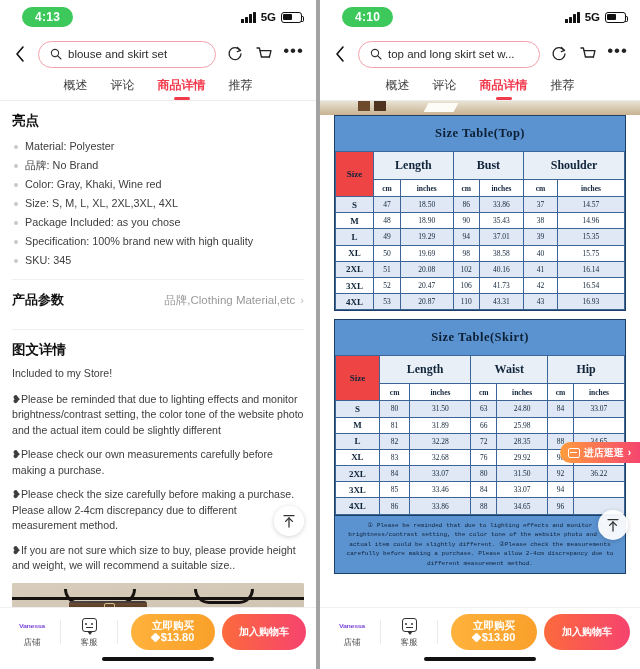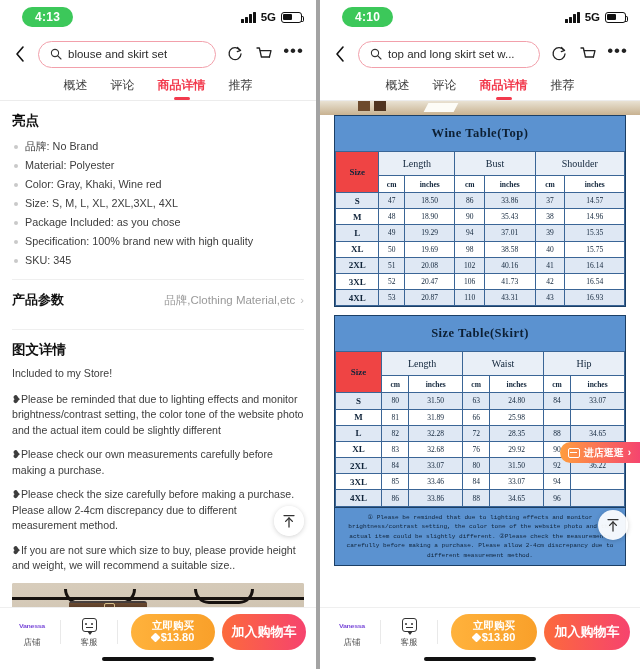--- a/index.html
+++ b/index.html
@@ -125,21 +125,21 @@
   .tblbox { margin: 0 14px; border: 1.5px solid #1b3f66; background: #eef2f8; }
   .tbl-title {
     background: #5b92d0; color: #0c1f33; font-weight: bold; font-size: 12.5px;
     text-align: center; padding: 10px 0; letter-spacing: .5px;
     font-family: "Liberation Serif", serif;
   }
   table.sz { width: 100%; border-collapse: collapse; font-family: "Liberation Serif", serif; }
   table.sz th, table.sz td {
     border: 1px solid #3a6596; text-align: center; color: #10243a;
   }
-  table.sz th.grp { font-size: 10px; font-weight: normal; padding: 6px 0; background: #e9eff7; }
+  table.sz th.grp { font-size: 12px; font-weight: bold; padding: 6px 0; background: #e9eff7; }
   table.sz th.sub { font-size: 7.5px; font-weight: bold; padding: 3.5px 0; background: #ffffff; }
   table.sz th.szc { font-size: 9px; font-weight: bold; background: #ef4444; }
   table.sz td { font-size: 7.5px; padding: 2.6px 0; }
   table.sz td.szl { font-weight: bold; font-size: 9px; }
   table.sz tbody tr:nth-child(odd) { background: #dfe8f4; }
   table.sz tbody tr:nth-child(even) { background: #ffffff; }
   .note {
     background: #5b92d0; color: #10243a; font-size: 6.1px; line-height: 9.5px;
     text-align: center; padding: 5px 8px; font-family: "Liberation Mono", monospace;
     border: 1.5px solid #1b3f66; border-top: none; margin: 0 14px;
@@ -187,21 +187,21 @@
   .svcbox::after { content: ""; position: absolute; left: 4px; bottom: -4px;
     border-left: 3px solid transparent; border-right: 3px solid transparent;
     border-top: 4px solid #333; }
   .cta { flex: 1; height: 36px; border-radius: 18px; display: flex; flex-direction: column;
     align-items: center; justify-content: center; color: #fff; cursor: pointer; margin-left: 7px; }
   .cta.buy { background: linear-gradient(90deg,#ffb23c,#f9a02a); }
   .cta.cart { background: linear-gradient(90deg,#fc6a3c,#f6436e); }
   .cta .t1 { font-size: 10.5px; font-weight: bold; line-height: 12px; }
   .cta .t2 { font-size: 11px; font-weight: bold; line-height: 13px; display: flex;
     align-items: center; gap: 2px; }
-  .cta.cart .t1 { font-size: 13px; }
+  .cta.cart .t1 { font-size: 10px; }
   .diamond { width: 7px; height: 7px; background: #fff; transform: rotate(45deg);
     border-radius: 1px; display: inline-block; }
   .homebar { position: absolute; left: 50%; transform: translateX(-50%); bottom: 8px;
     width: 112px; height: 4px; background: #111; border-radius: 3px; }
 </style>
 </head>
 <body>
 
 <div class="screens">
 
@@ -256,22 +256,22 @@
       <div class="tab">评论</div>
       <div class="tab active">商品详情</div>
       <div class="tab">推荐</div>
     </div>
     <div class="hairline"></div>
 
     <div class="content">
       <div class="pad">
         <div class="sec-title">亮点</div>
         <ul class="bullets">
+          <li>Material: Polyester</li>
           <li>品牌: No Brand</li>
-          <li>Material: Polyester</li>
           <li>Color: Gray,  Khaki,  Wine red</li>
           <li>Size: S, M, L, XL, 2XL,3XL, 4XL</li>
           <li>Package Included: as you chose</li>
           <li>Specification: 100% brand new with high quality</li>
           <li>SKU: 345</li>
         </ul>
         <div class="row-div"></div>
 
         <div class="param-row">
           <span class="k">产品参数</span>
@@ -402,21 +402,21 @@
     <div class="hairline"></div>
 
     <div class="tablewrap">
       <div class="woodtop">
         <i class="b1"></i>
           <i class="b2"></i>
           <i class="w1"></i>
       </div>
 
       <div class="tblbox">
-        <div class="tbl-title">Wine  Table(Top)</div>
+        <div class="tbl-title">Size  Table(Top)</div>
         <table class="sz">
           <thead>
             <tr>
               <th class="szc" rowspan="2">Size</th>
               <th class="grp" colspan="2">Length</th>
               <th class="grp" colspan="2">Bust</th>
               <th class="grp" colspan="2">Shoulder</th>
             </tr>
             <tr>
               <th class="sub">cm</th>

